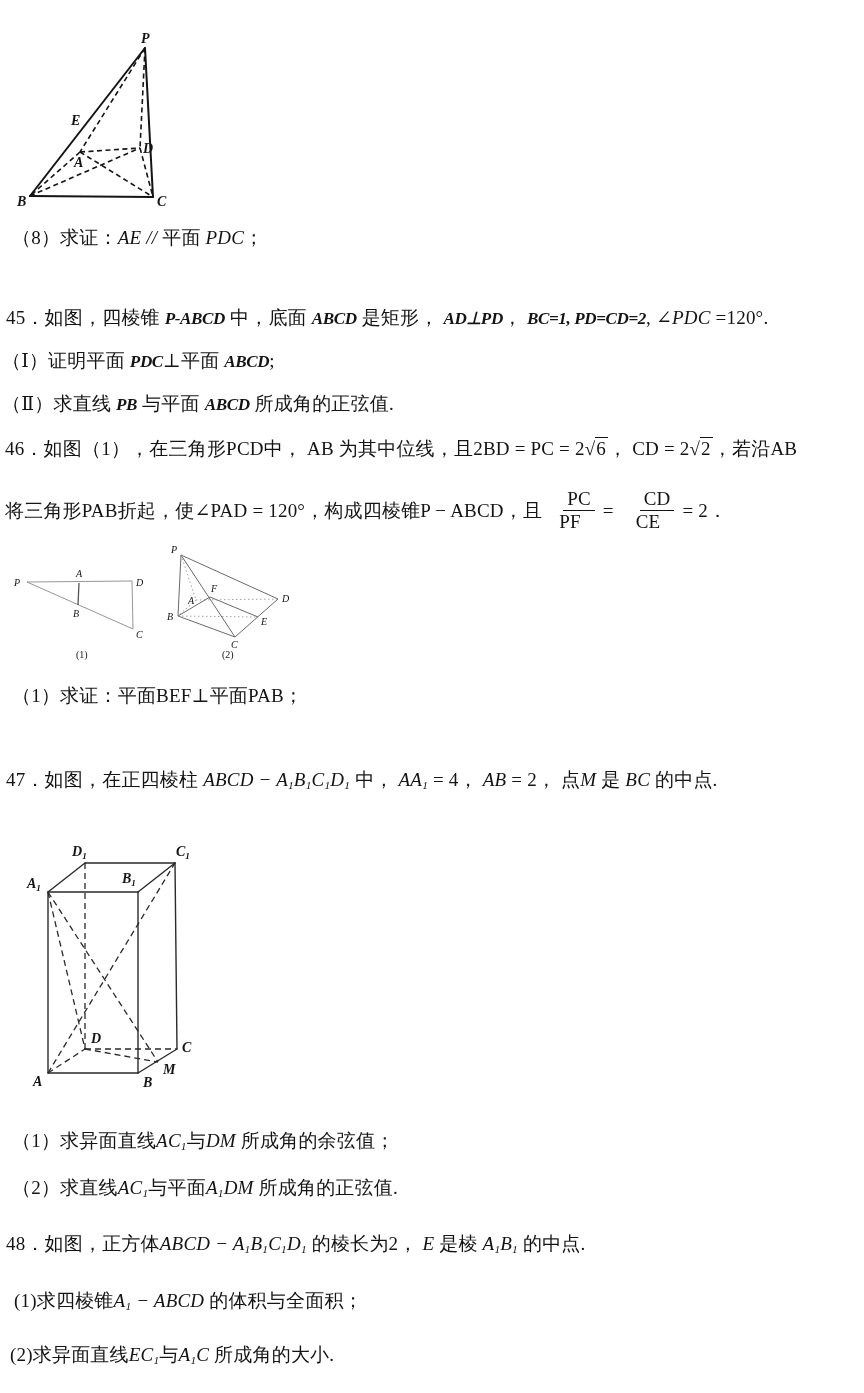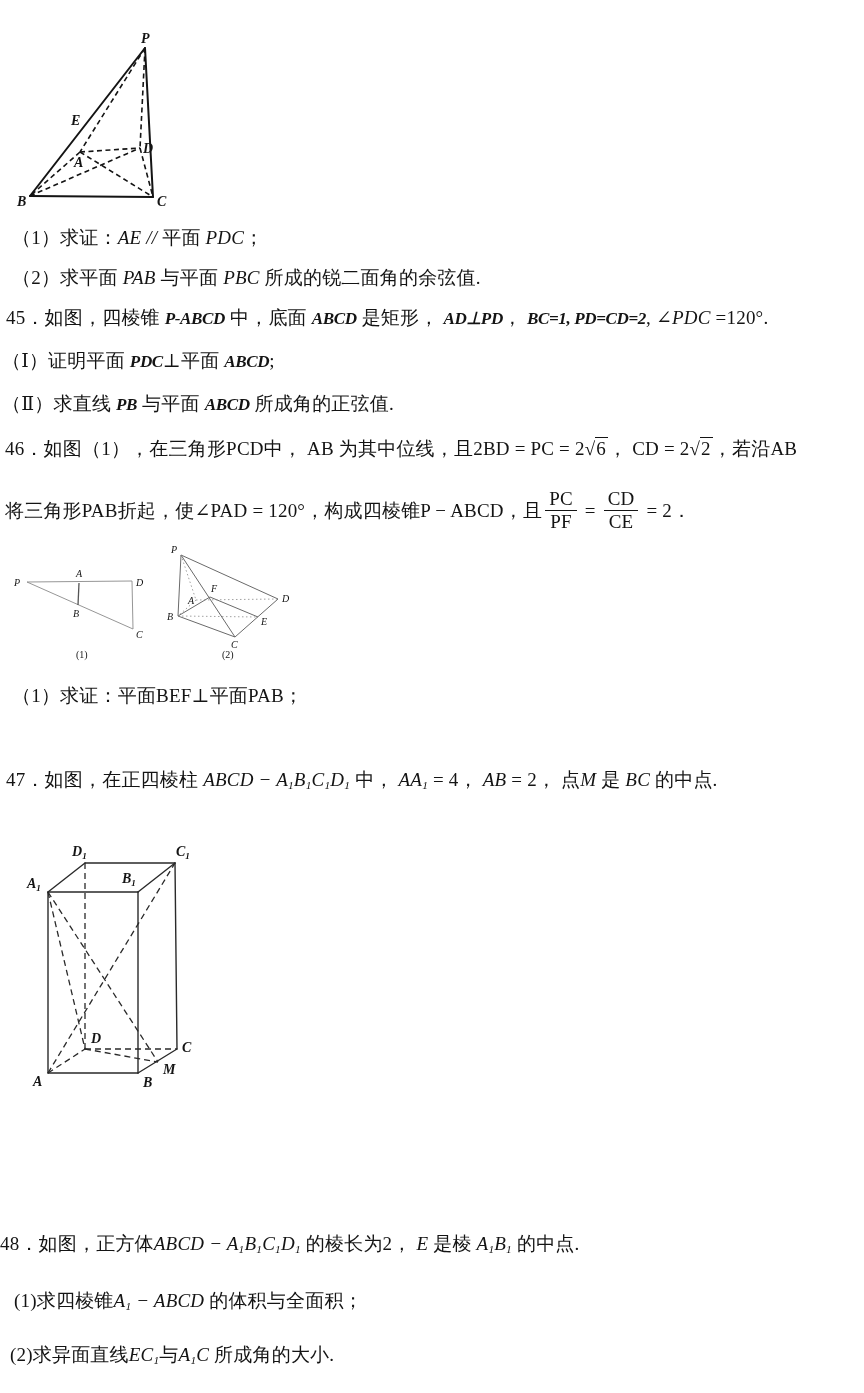--- a/index.html
+++ b/index.html
@@ -18,21 +18,21 @@
     font-family:Liberation Serif, serif;
     font-style:italic;font-weight:700;font-size:0.9em;letter-spacing:-0.4px;
   }
   sub{font-size:0.6em;line-height:0;vertical-align:-0.3em;}
   .rad{white-space:nowrap;}
   .radi{border-top:1.3px solid #141414;padding:0 2px 0 1px;}
   .frac{
     display:inline-block;vertical-align:middle;text-align:center;
     margin:0 3px;font-style:normal;position:relative;top:-2px;
   }
-  .fn{display:block;padding:1px 4px;border-bottom:1.5px solid #141414;line-height:1.05;}
+  .fn{display:block;padding:1px 4px;border-bottom:1.5px solid #141414;line-height:1.05;margin-left:18px;}
   .fd{display:block;padding:1px 4px;line-height:1.05;}
   svg{position:absolute;overflow:visible;}
   svg text{fill:#141414;}
   .vlab{font-family:"Liberation Serif","DejaVu Serif",serif;font-style:italic;font-weight:700;}
   .vlab2{font-family:"Liberation Serif","DejaVu Serif",serif;font-style:italic;}
   .cap{font-family:"Liberation Serif","DejaVu Serif",serif;font-style:normal;}
 </style>
 </head>
 <body>
 
@@ -54,22 +54,21 @@
       <line x1="132" y1="136" x2="145" y2="185"></line>
     </g>
     <text class="vlab" x="133" y="31" font-size="14">P</text>
     <text class="vlab" x="63" y="113" font-size="14">E</text>
     <text class="vlab" x="66" y="155" font-size="14">A</text>
     <text class="vlab" x="135" y="141" font-size="14">D</text>
     <text class="vlab" x="9" y="194" font-size="14">B</text>
     <text class="vlab" x="149" y="194" font-size="14">C</text>
   </svg>
 
-  <div class="line" style="left:12px;top:226px;"><span class="">（1）求证：</span><span class="mi ">AE // </span><span class="">平面 </span><span class="mi ">PDC</span><span class="">；</span></div>
-  <div class="line" style="left:12px;top:266px;"><span class="">（2）求平面 </span><span class="mi ">PAB</span><span class=""> 与平面 </span><span class="mi ">PBC</span><span class=""> 所成的锐二面角的余弦值.</span></div>
+  <div class="line" style="left:12px;top:226px;"><span class="">（8）求证：</span><span class="mi ">AE // </span><span class="">平面 </span><span class="mi ">PDC</span><span class="">；</span></div>
 
   <div class="line" style="left:6px;top:306px;"><span class="">45．如图，四棱锥 </span><span class="mb">P-ABCD</span><span class=""> 中，底面 </span><span class="mb">ABCD</span><span class=""> 是矩形， </span><span class="mb">AD⊥PD</span><span class="">， </span><span class="mb">BC=1, PD=CD=2</span><span class="">, </span><span class="mi ">∠PDC</span><span class=""> =120°.</span></div>
   <div class="line" style="left:2px;top:392px;"><span class="">（Ⅱ）求直线 </span><span class="mb">PB</span><span class=""> 与平面 </span><span class="mb">ABCD</span><span class=""> 所成角的正弦值.</span></div>
   <div class="line" style="left:2px;top:349px;"><span class="">（Ⅰ）证明平面 </span><span class="mb">PDC</span><span class="">⊥平面 </span><span class="mb">ABCD</span><span class="">;</span></div>
 
   <div class="line" style="left:5px;top:437px;"><span class="">46．如图（1），在三角形</span><span class="">PCD</span><span class="">中， </span><span class="">AB</span><span class=""> 为其中位线，且</span><span class="">2BD = PC = 2<span class="rad">√<span class="radi">6</span></span></span><span class="">， </span><span class="">CD = 2<span class="rad">√<span class="radi">2</span></span></span><span class="">，若沿</span><span class="">AB</span></div>
   <div class="line" style="left:5px;top:490px;"><span class="">将三角形</span><span class="">PAB</span><span class="">折起，使</span><span class="">∠PAD = 120°</span><span class="">，构成四棱锥</span><span class="">P − ABCD</span><span class="">，且</span><span class="frac"><span class="fn">PC</span><span class="fd">PF</span></span><span class=""> = </span><span class="frac"><span class="fn">CD</span><span class="fd">CE</span></span><span class=""> = 2．</span></div>
 
   <svg style="left:8px;top:540px;" width="300" height="128" viewBox="0 0 300 128">
 
@@ -140,18 +139,20 @@
     <text class="vlab" x="47" y="20" font-size="14">D<tspan dy="3" font-size="65%">1</tspan></text>
     <text class="vlab" x="97" y="47" font-size="14">B<tspan dy="3" font-size="65%">1</tspan></text>
     <text class="vlab" x="151" y="20" font-size="14">C<tspan dy="3" font-size="65%">1</tspan></text>
     <text class="vlab" x="8" y="250" font-size="14">A</text>
     <text class="vlab" x="118" y="251" font-size="14">B</text>
     <text class="vlab" x="157" y="216" font-size="14">C</text>
     <text class="vlab" x="66" y="207" font-size="14">D</text>
     <text class="vlab" x="138" y="238" font-size="14">M</text>
   </svg>
 
+  <div class="line" style="left:12px;top:1129px;"><span class="">（1）求异面直线</span><span class="mi ">AC<sub>1</sub></span><span class="">与</span><span class="mi ">DM</span><span class=""> 所成角的余弦值；</span></div>
+  <div class="line" style="left:12px;top:1176px;"><span class="">（2）求直线</span><span class="mi ">AC<sub>1</sub></span><span class="">与平面</span><span class="mi ">A<sub>1</sub>DM</span><span class=""> 所成角的正弦值.</span></div>
 
-  <div class="line" style="left:0;top:1232px;"><span class="">48．如图，正方体</span><span class="mi ">ABCD − A<sub>1</sub>B<sub>1</sub>C<sub>1</sub>D<sub>1</sub></span><span class=""> 的棱长为2， </span><span class="mi ">E</span><span class=""> 是棱 </span><span class="mi ">A<sub>1</sub>B<sub>1</sub></span><span class=""> 的中点.</span></div>
+  <div class="line" style="left:6px;top:1232px;"><span class="">48．如图，正方体</span><span class="mi ">ABCD − A<sub>1</sub>B<sub>1</sub>C<sub>1</sub>D<sub>1</sub></span><span class=""> 的棱长为2， </span><span class="mi ">E</span><span class=""> 是棱 </span><span class="mi ">A<sub>1</sub>B<sub>1</sub></span><span class=""> 的中点.</span></div>
   <div class="line" style="left:14px;top:1289px;"><span class="">(1)求四棱锥</span><span class="mi ">A<sub>1</sub> − ABCD</span><span class=""> 的体积与全面积；</span></div>
   <div class="line" style="left:10px;top:1343px;"><span class="">(2)求异面直线</span><span class="mi ">EC<sub>1</sub></span><span class="">与</span><span class="mi ">A<sub>1</sub>C</span><span class=""> 所成角的大小.</span></div>
 
 </div>
 
 </body></html>

